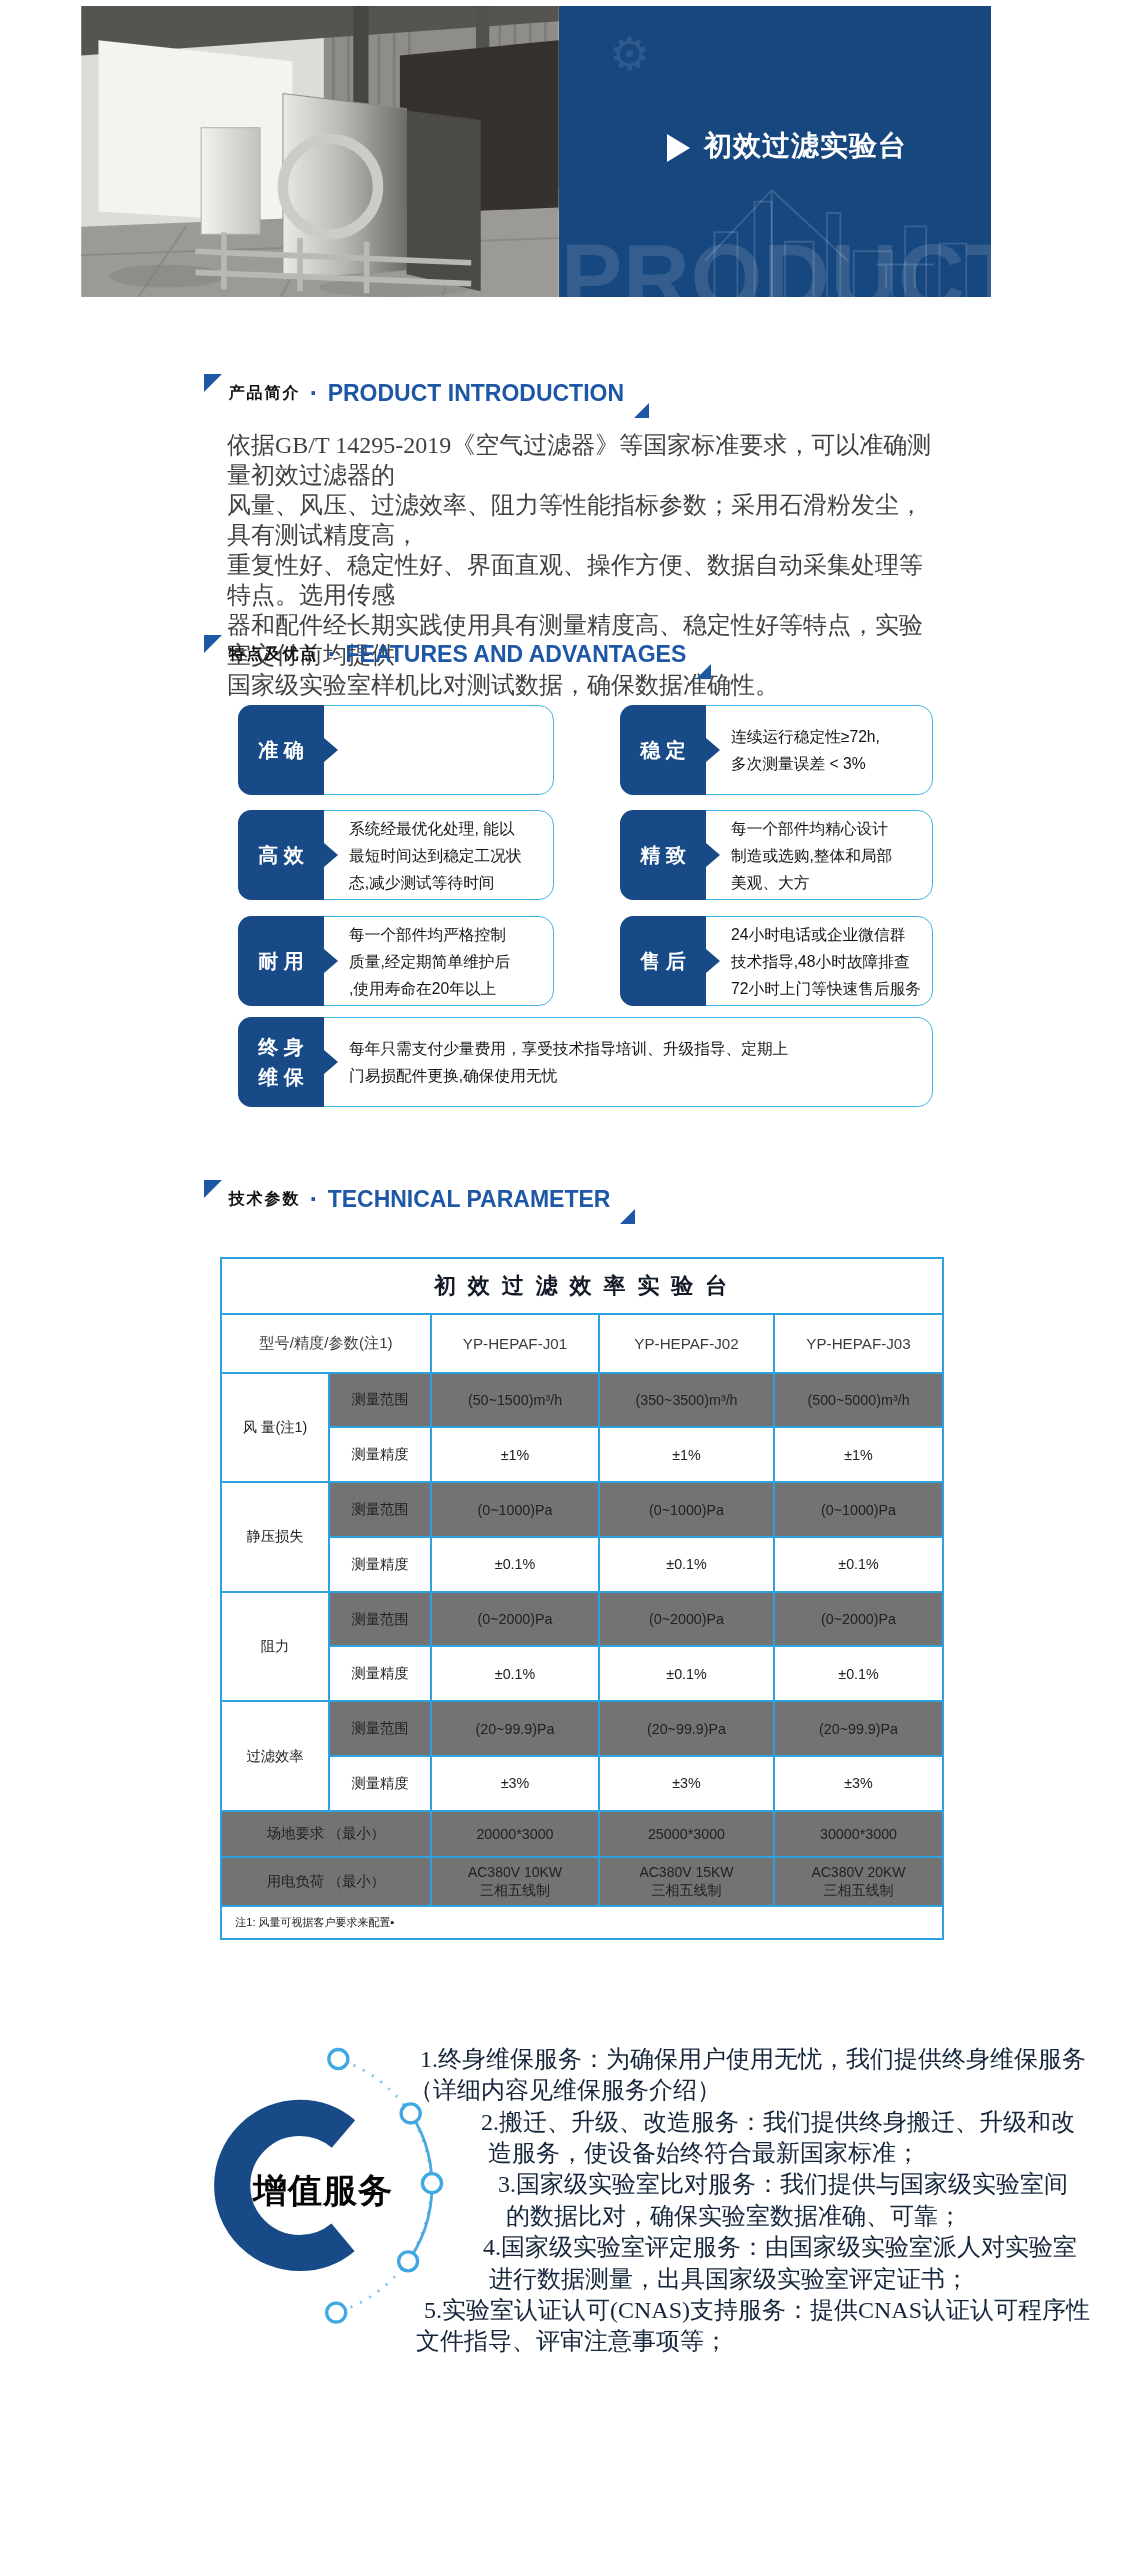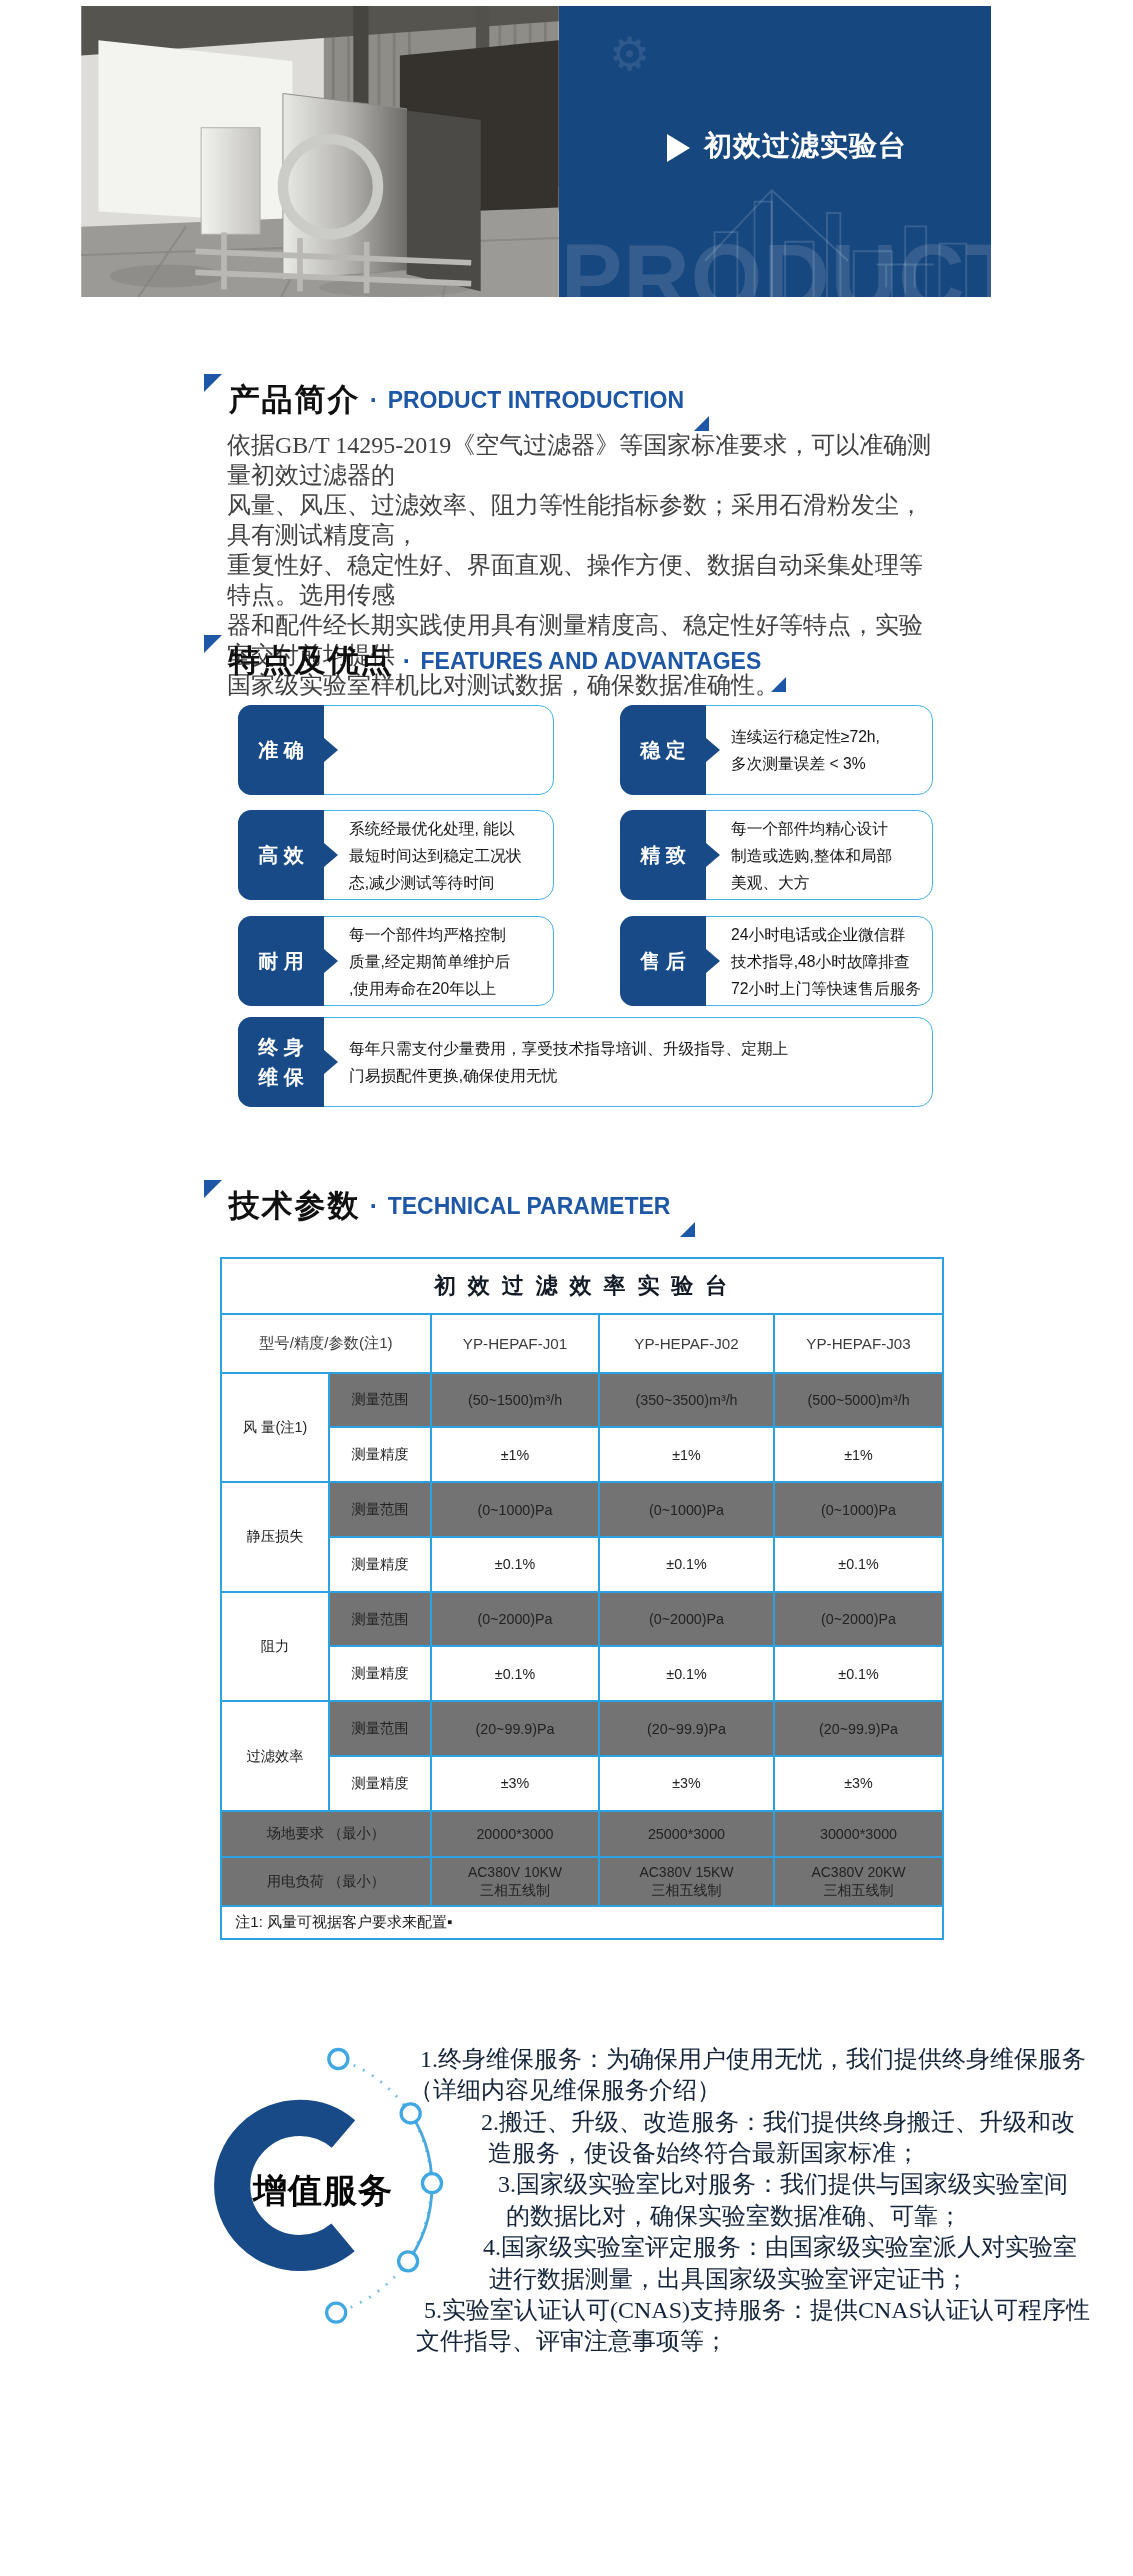--- a/index.html
+++ b/index.html
@@ -17,21 +17,21 @@
              border-top:14.3px solid transparent;border-bottom:14.3px solid transparent;}
   .banner-title{left:145px;top:121px;font-size:28px;font-weight:bold;color:#ffffff;letter-spacing:1px;}
   .skyline{right:0;bottom:0;}
 
   
   .sec-head{position:absolute;left:204px;display:flex;align-items:center;}
   .corner-tl{width:0;height:0;border-top:18px solid #1d57a5;border-right:18px solid transparent;
              margin-right:6.7px;align-self:flex-start;margin-top:-4.8px;}
   .corner-br{width:0;height:0;border-bottom:15.2px solid #1d57a5;border-left:15.2px solid transparent;
              margin-left:9.5px;align-self:flex-end;margin-bottom:-9.5px;}
-  .sh-zh{font-size:31px;font-weight:bold;color:#101010;letter-spacing:1.9px;}
+  .sh-zh{font-size:16px;font-weight:bold;color:#101010;letter-spacing:1.9px;}
   .sh-dot{font-size:25px;font-weight:bold;color:#1d57a5;margin:0 9.5px;}
   .sh-en{font-size:23px;font-weight:bold;color:#1d57a5;}
 
   
   .intro-text{left:227px;top:430px;width:719px;font-family:"Liberation Serif",serif;
               font-size:24px;line-height:30px;color:#404040;white-space:pre-line;}
 
   
   .card{position:absolute;background:#fff;border:1.9px solid #41b1e6;border-radius:15.2px;}
   .card-tag{position:absolute;left:-1px;top:-1px;bottom:-1px;width:86px;background:#174a87;
@@ -52,21 +52,21 @@
   
   .param-table{position:absolute;left:220px;top:1257px;}
   table.ptab{border-collapse:collapse;table-layout:fixed;width:721px;background:#fff;}
   table.ptab td{border:2.9px solid #2da2e0;text-align:center;vertical-align:middle;
                 font-size:14.3px;color:#222;padding:1.9px;}
   tr.r-title td{height:50px;font-size:22px;font-weight:bold;color:#121a26;letter-spacing:2.9px;}
   tr.r-head td{height:53px;font-size:15.2px;color:#3c3c3c;}
   tr.r-param td{height:49px;}
   tr.r-site td{height:40px;}
   tr.r-power td{height:44px;}
-  tr.r-note td{height:27px;text-align:left;padding-left:13.3px;font-size:15px;color:#1a1a1a;}
+  tr.r-note td{height:27px;text-align:left;padding-left:13.3px;font-size:11px;color:#1a1a1a;}
   td.g-label{font-size:14.8px;}
   td.shade{background:#737373;}
   .pw-line{font-size:14px;line-height:18px;}
 
   
   .svc-ring{left:152px;top:2038px;}
   .svc-badge{left:253px;top:2168px;font-size:34px;font-weight:bold;color:#060606;letter-spacing:1px;}
   .svc-line{position:absolute;font-family:"Liberation Serif",serif;font-size:24px;color:#14243a;
             white-space:nowrap;line-height:1.3;}
   .s1a{left:420px;top:2044px;} .s1b{left:409px;top:2075px;}

